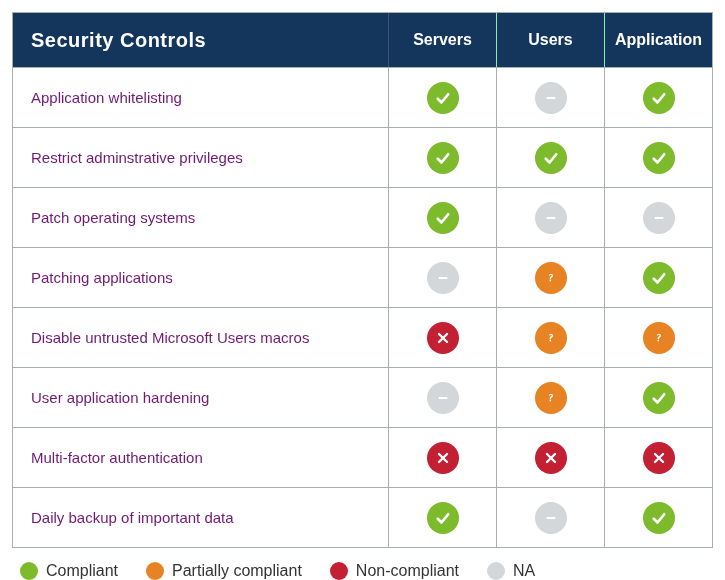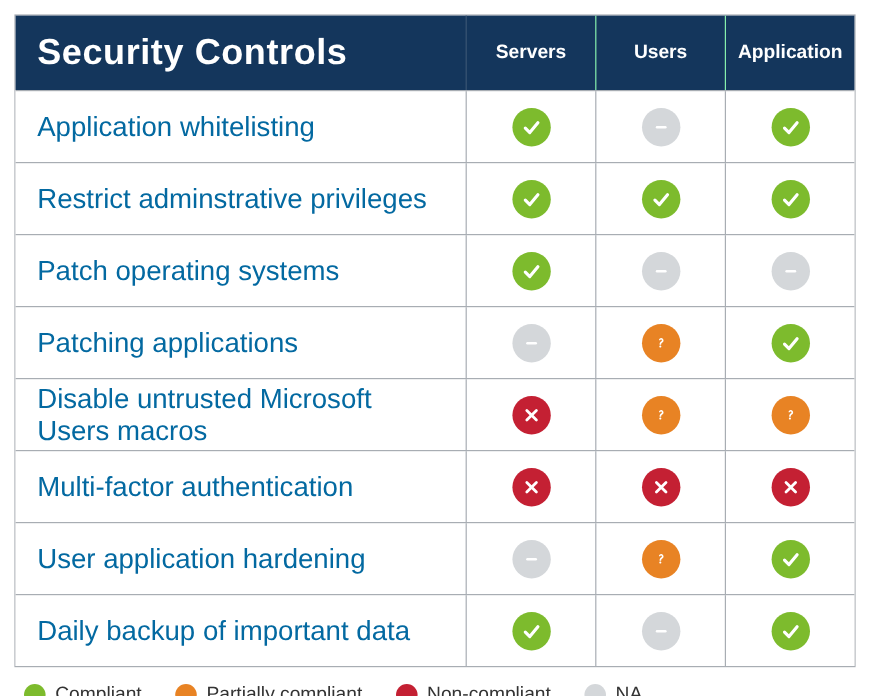--- a/index.html
+++ b/index.html
@@ -18,21 +18,21 @@
   }
   .header-row {
     display: flex;
     background: #14365c;
   }
   .header-title {
     flex: 0 0 376px;
     padding: 14px 18px;
     color: #fff;
     font-weight: 700;
-    font-size: 30px;
+    font-size: 20px;
     font-family: "Arial Narrow", Arial, sans-serif;
     letter-spacing: 0.5px;
     border-right: 1px solid #3a5573;
     display: flex;
     align-items: center;
   }
   .header-col {
     flex: 1;
     color: #fff;
     font-weight: 700;
@@ -47,22 +47,22 @@
   .header-col:last-child { border-right: none; }
   .row {
     display: flex;
     border-top: 1px solid #a8adb3;
     background: #fff;
     height: 60px;
   }
   .cell-label {
     flex: 0 0 376px;
     padding: 0 18px;
-    font-size: 23px;
-    color: #0369a1;
+    font-size: 15px;
+    color: #701a75;
     border-right: 1px solid #a8adb3;
     display: flex;
     align-items: center;
   }
   .cell-status {
     flex: 1;
     display: flex;
     align-items: center;
     justify-content: center;
     border-right: 1px solid #a8adb3;
@@ -233,20 +233,44 @@
         </div>
         <div class="cell-status">
           <div class="badge partial">
             <svg width="16" height="16" viewBox="0 0 24 24" fill="#fff">
               <path d="M9.1 8.5c0-1.6 1.3-2.9 2.9-2.9s2.9 1.3 2.9 2.9c0 1.2-.7 1.9-1.6 2.6-.9.7-1.3 1.1-1.3 2.1v.6h-2v-.8c0-1.6.8-2.4 1.7-3.1.7-.5 1.2-.9 1.2-1.5 0-.6-.5-1.1-1.1-1.1s-1.1.5-1.1 1.1h-1.6zm1.8 8.9c-.7 0-1.3-.6-1.3-1.3s.6-1.3 1.3-1.3 1.3.6 1.3 1.3-.6 1.3-1.3 1.3z"></path>
             </svg>
           </div>
         </div>
       </div>
       <div class="row">
+        <div class="cell-label">User application hardening</div>
+        <div class="cell-status">
+          <div class="badge na">
+            <svg width="14" height="14" viewBox="0 0 24 24" fill="none" stroke="#fff" stroke-width="3.5" stroke-linecap="round">
+              <line x1="6" y1="12" x2="18" y2="12"></line>
+            </svg>
+          </div>
+        </div>
+        <div class="cell-status">
+          <div class="badge partial">
+            <svg width="16" height="16" viewBox="0 0 24 24" fill="#fff">
+              <path d="M9.1 8.5c0-1.6 1.3-2.9 2.9-2.9s2.9 1.3 2.9 2.9c0 1.2-.7 1.9-1.6 2.6-.9.7-1.3 1.1-1.3 2.1v.6h-2v-.8c0-1.6.8-2.4 1.7-3.1.7-.5 1.2-.9 1.2-1.5 0-.6-.5-1.1-1.1-1.1s-1.1.5-1.1 1.1h-1.6zm1.8 8.9c-.7 0-1.3-.6-1.3-1.3s.6-1.3 1.3-1.3 1.3.6 1.3 1.3-.6 1.3-1.3 1.3z"></path>
+            </svg>
+          </div>
+        </div>
+        <div class="cell-status">
+          <div class="badge compliant">
+            <svg width="18" height="18" viewBox="0 0 24 24" fill="none" stroke="#fff" stroke-width="3.5" stroke-linecap="round" stroke-linejoin="round">
+              <polyline points="5 13 10 18 19 7"></polyline>
+            </svg>
+          </div>
+        </div>
+      </div>
+      <div class="row">
         <div class="cell-label">Multi-factor authentication</div>
         <div class="cell-status">
           <div class="badge noncomp">
             <svg width="16" height="16" viewBox="0 0 24 24" fill="none" stroke="#fff" stroke-width="3.5" stroke-linecap="round">
               <line x1="6" y1="6" x2="18" y2="18"></line>
               <line x1="18" y1="6" x2="6" y2="18"></line>
             </svg>
           </div>
         </div>
         <div class="cell-status">
@@ -255,44 +279,20 @@
               <line x1="6" y1="6" x2="18" y2="18"></line>
               <line x1="18" y1="6" x2="6" y2="18"></line>
             </svg>
           </div>
         </div>
         <div class="cell-status">
           <div class="badge noncomp">
             <svg width="16" height="16" viewBox="0 0 24 24" fill="none" stroke="#fff" stroke-width="3.5" stroke-linecap="round">
               <line x1="6" y1="6" x2="18" y2="18"></line>
               <line x1="18" y1="6" x2="6" y2="18"></line>
-            </svg>
-          </div>
-        </div>
-      </div>
-      <div class="row">
-        <div class="cell-label">User application hardening</div>
-        <div class="cell-status">
-          <div class="badge na">
-            <svg width="14" height="14" viewBox="0 0 24 24" fill="none" stroke="#fff" stroke-width="3.5" stroke-linecap="round">
-              <line x1="6" y1="12" x2="18" y2="12"></line>
-            </svg>
-          </div>
-        </div>
-        <div class="cell-status">
-          <div class="badge partial">
-            <svg width="16" height="16" viewBox="0 0 24 24" fill="#fff">
-              <path d="M9.1 8.5c0-1.6 1.3-2.9 2.9-2.9s2.9 1.3 2.9 2.9c0 1.2-.7 1.9-1.6 2.6-.9.7-1.3 1.1-1.3 2.1v.6h-2v-.8c0-1.6.8-2.4 1.7-3.1.7-.5 1.2-.9 1.2-1.5 0-.6-.5-1.1-1.1-1.1s-1.1.5-1.1 1.1h-1.6zm1.8 8.9c-.7 0-1.3-.6-1.3-1.3s.6-1.3 1.3-1.3 1.3.6 1.3 1.3-.6 1.3-1.3 1.3z"></path>
-            </svg>
-          </div>
-        </div>
-        <div class="cell-status">
-          <div class="badge compliant">
-            <svg width="18" height="18" viewBox="0 0 24 24" fill="none" stroke="#fff" stroke-width="3.5" stroke-linecap="round" stroke-linejoin="round">
-              <polyline points="5 13 10 18 19 7"></polyline>
             </svg>
           </div>
         </div>
       </div>
       <div class="row">
         <div class="cell-label">Daily backup of important data</div>
         <div class="cell-status">
           <div class="badge compliant">
             <svg width="18" height="18" viewBox="0 0 24 24" fill="none" stroke="#fff" stroke-width="3.5" stroke-linecap="round" stroke-linejoin="round">
               <polyline points="5 13 10 18 19 7"></polyline>

